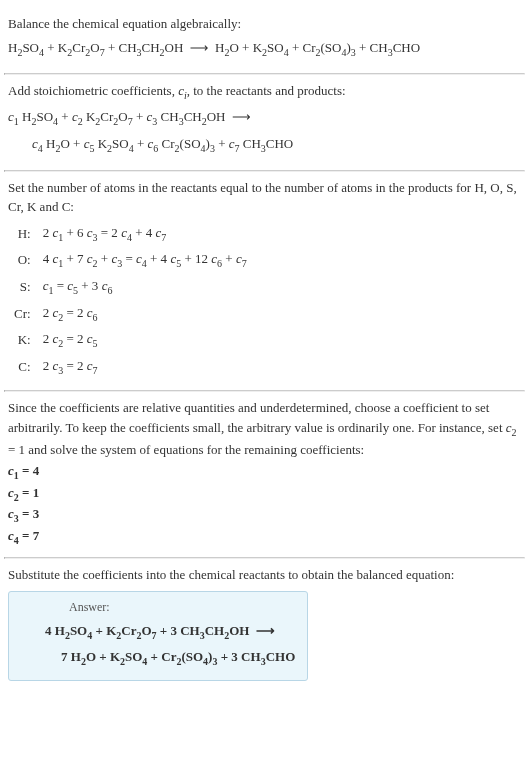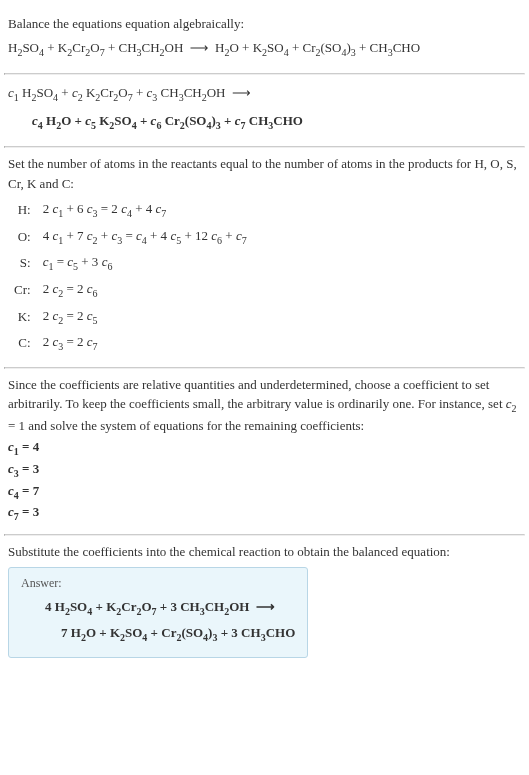--- a/index.html
+++ b/index.html
@@ -22,21 +22,20 @@
       line-height: 1.5;
       margin-bottom: 2px;
     }
     .eq-line {
       line-height: 1.9;
       font-size: 13px;
       margin-bottom: 2px;
     }
     .indent {
       padding-left: 24px;
-      font-weight: bold;
     }
     .atom-table {
       border-collapse: collapse;
       margin-top: 4px;
     }
     .atom-table td {
       padding: 2px 6px;
       vertical-align: middle;
       line-height: 1.6;
     }
@@ -53,39 +52,41 @@
       border: 1px solid #b8d6e6;
       border-radius: 3px;
       padding: 8px 12px 10px 12px;
       display: inline-block;
       margin-top: 4px;
     }
     .answer-label {
       font-size: 12px;
       color: #555555;
       margin-bottom: 4px;
+      margin-left: 48px;
     }
     .answer-eq {
       padding-left: 24px;
       line-height: 1.9;
       font-weight: bold;
     }
     sub { font-size: 10px; vertical-align: sub; }
     .ci { font-style: italic; }
   </style>
 </head>
 <body>
 
 <div class="section">
-  <div class="text-line">Balance the equations equation algebraically:</div>
+  <div class="text-line">Balance the chemical equation algebraically:</div>
   <div class="eq-line">H<sub>2</sub>SO<sub>4</sub> + K<sub>2</sub>Cr<sub>2</sub>O<sub>7</sub> + CH<sub>3</sub>CH<sub>2</sub>OH &nbsp;⟶&nbsp; H<sub>2</sub>O + K<sub>2</sub>SO<sub>4</sub> + Cr<sub>2</sub>(SO<sub>4</sub>)<sub>3</sub> + CH<sub>3</sub>CHO</div>
 </div>
 <hr class="divider">
 
 <div class="section">
+  <div class="text-line">Add stoichiometric coefficients, <span class="ci">c<sub>i</sub></span>, to the reactants and products:</div>
   <div class="eq-line"><span class="ci">c</span><sub>1</sub> H<sub>2</sub>SO<sub>4</sub> + <span class="ci">c</span><sub>2</sub> K<sub>2</sub>Cr<sub>2</sub>O<sub>7</sub> + <span class="ci">c</span><sub>3</sub> CH<sub>3</sub>CH<sub>2</sub>OH &nbsp;⟶</div>
   <div class="eq-line indent"><span class="ci">c</span><sub>4</sub> H<sub>2</sub>O + <span class="ci">c</span><sub>5</sub> K<sub>2</sub>SO<sub>4</sub> + <span class="ci">c</span><sub>6</sub> Cr<sub>2</sub>(SO<sub>4</sub>)<sub>3</sub> + <span class="ci">c</span><sub>7</sub> CH<sub>3</sub>CHO</div>
 </div>
 <hr class="divider">
 
 <div class="section">
   <div class="text-line">Set the number of atoms in the reactants equal to the number of atoms in the products for H, O, S, Cr, K and C:</div>
   <table class="atom-table">
     <tbody>
         <tr>
@@ -114,27 +115,27 @@
         </tr>
   </tbody>
     </table>
 </div>
 <hr class="divider">
 
 <div class="section">
   <div class="text-line">Since the coefficients are relative quantities and underdetermined, choose a coefficient to set arbitrarily. To keep the coefficients small, the arbitrary value is ordinarily one. For instance, set <span class="ci">c</span><sub>2</sub> = 1 and solve the system of equations for the remaining coefficients:</div>
   <div class="coef-list">
     <div><span class="ci">c</span><sub>1</sub> = 4</div>
+    <div><span class="ci">c</span><sub>2</sub> = 1</div>
     <div><span class="ci">c</span><sub>3</sub> = 3</div>
     <div><span class="ci">c</span><sub>4</sub> = 7</div>
-    <div><span class="ci">c</span><sub>7</sub> = 3</div>
   </div>
 </div>
 <hr class="divider">
 
 <div class="section">
-  <div class="text-line">Substitute the coefficients into the chemical reaction to obtain the balanced equation:</div>
+  <div class="text-line">Substitute the coefficients into the chemical reactants to obtain the balanced equation:</div>
   <div class="answer-box">
     <div class="answer-label">Answer:</div>
     <div class="answer-eq">4 H<sub>2</sub>SO<sub>4</sub> + K<sub>2</sub>Cr<sub>2</sub>O<sub>7</sub> + 3 CH<sub>3</sub>CH<sub>2</sub>OH &nbsp;⟶</div>
     <div class="answer-eq" style="padding-left:40px;">7 H<sub>2</sub>O + K<sub>2</sub>SO<sub>4</sub> + Cr<sub>2</sub>(SO<sub>4</sub>)<sub>3</sub> + 3 CH<sub>3</sub>CHO</div>
   </div>
 </div>
 
 </body></html>

